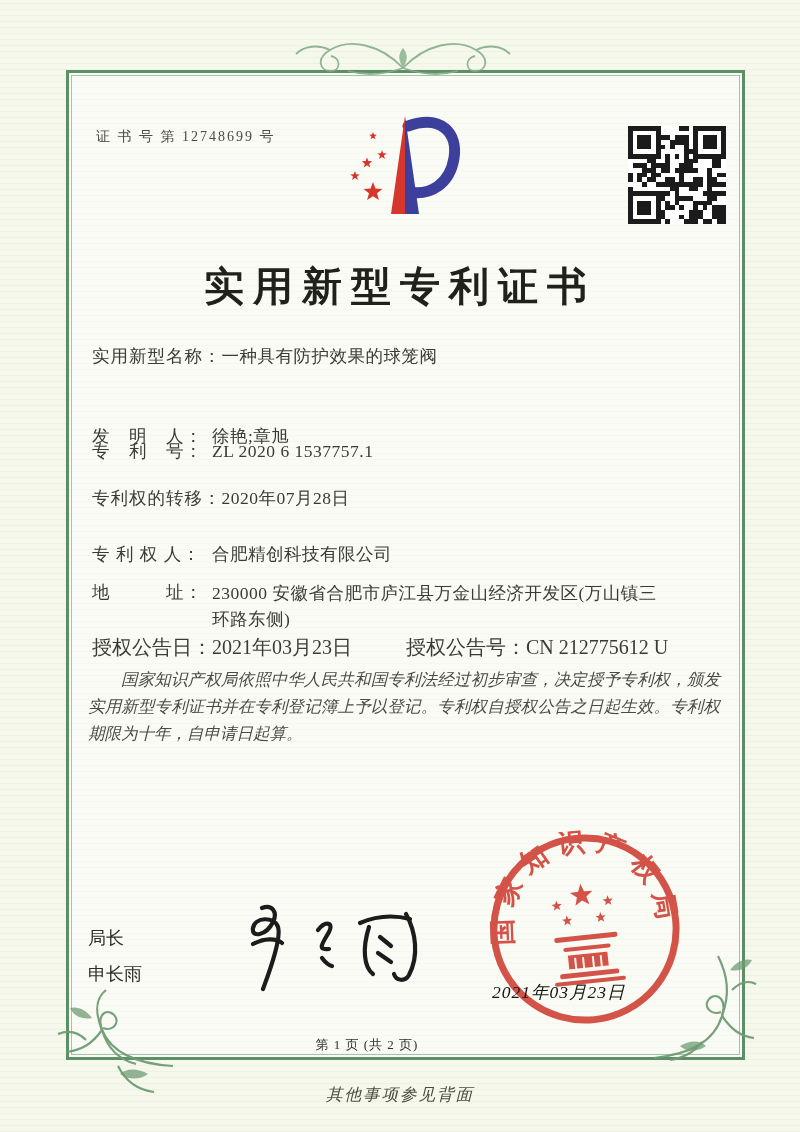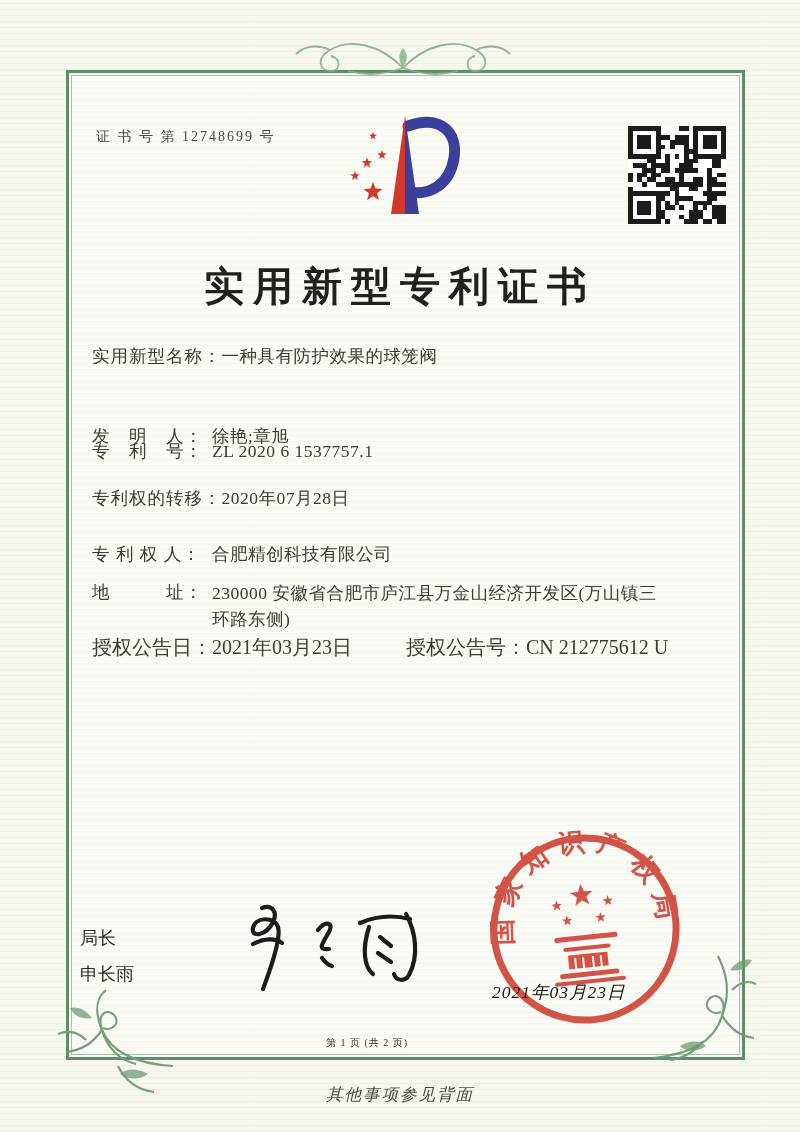--- a/index.html
+++ b/index.html
@@ -36,30 +36,30 @@
   .row .val.wrap{display:inline-block;vertical-align:top;width:452px;white-space:normal;line-height:26px;}
   .r1{top:0px;} .r2{top:48px;margin-top:32px;} .r3{top:95px;} .r4{top:142px;} .r5{top:198px;} .r6{top:236px;}
   .grant-row{position:absolute;left:92px;top:634px;font-size:20px;white-space:nowrap;color:#3b3b34;}
   .grant-row .pair2{margin-left:54px;}
   .paras{
     position:absolute;left:88px;top:666px;width:632px;
     font-size:16.5px;line-height:27px;text-align:justify;color:#4b4a40;
     font-style:italic;
   }
   .paras p{margin:0;text-indent:2em;}
-  .sign-titles{position:absolute;left:80px;top:920px;font-size:18px;color:#2e2e29;line-height:36px;}
+  .sign-titles{position:absolute;left:88px;top:920px;font-size:18px;color:#2e2e29;line-height:36px;}
   .signature{position:absolute;left:222px;top:892px;}
   .seal{position:absolute;left:486px;top:830px;transform:rotate(-6deg);}
   .seal-date{
     position:absolute;left:492px;top:980px;font-size:17.5px;color:#15150f;
     letter-spacing:1px;font-style:italic;
   }
   .page-no{
     position:absolute;left:66px;top:1036px;width:602px;text-align:center;
-    font-size:10px;color:#33332d;letter-spacing:1px;
+    font-size:13px;color:#33332d;letter-spacing:1px;
   }
   .back-note{
     position:absolute;left:0;top:1084px;width:800px;text-align:center;
     font-size:16.5px;color:#4b4a40;font-style:italic;letter-spacing:2px;
   }
   .flourish{position:absolute;pointer-events:none;}
   .fl-top{left:288px;top:26px;}
   .fl-bl{left:28px;top:988px;}
   .fl-br{left:652px;top:950px;}
 </style>
@@ -391,20 +391,21 @@
   <div class="row r6">
     <span class="lbl">地　　　址：</span><span class="val wrap">230000 安徽省合肥市庐江县万金山经济开发区(万山镇三环路东侧)</span>
   </div>
 </div>
 
 <div class="grant-row">
   <span class="pair1"><span>授权公告日：</span><span>2021年03月23日</span></span><span class="pair2"><span>授权公告号：</span><span>CN 212775612 U</span></span>
 </div>
 
 <div class="paras">
+  <p>国家知识产权局依照中华人民共和国专利法经过初步审查，决定授予专利权，颁发实用新型专利证书并在专利登记簿上予以登记。专利权自授权公告之日起生效。专利权期限为十年，自申请日起算。</p>
 </div>
 
 <div class="sign-titles">
   <div>局长</div>
   <div>申长雨</div>
 </div>
 
 <svg class="signature" width="205" height="104" viewBox="0 0 205 104">
   <g stroke="#1c1c1c" stroke-width="4.2" fill="none" stroke-linecap="round" stroke-linejoin="round">
     <path d="M40,16 C50,12 56,20 51,30 C44,44 29,46 31,36 C33,25 52,24 56,35 C60,48 45,86 41,97"></path>

